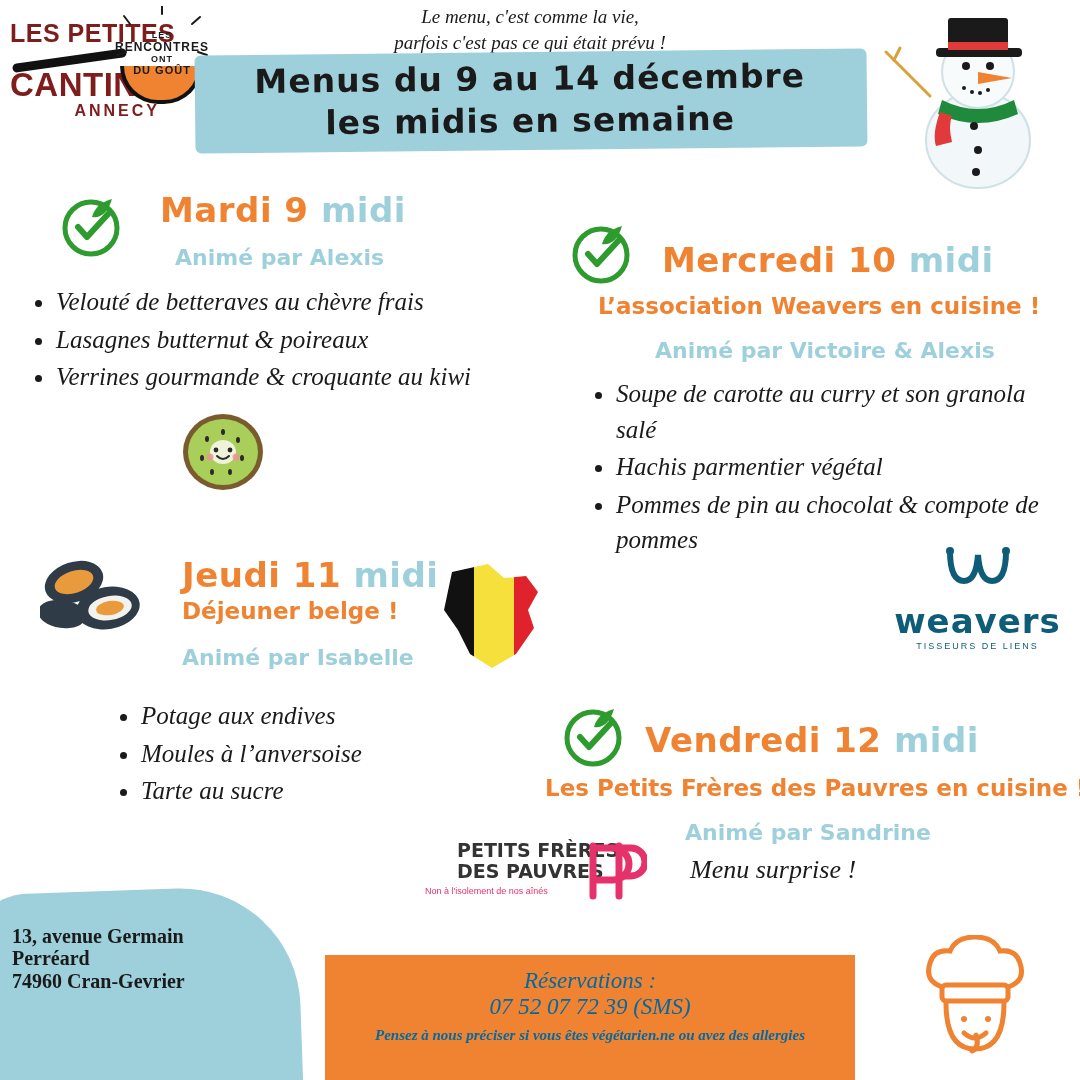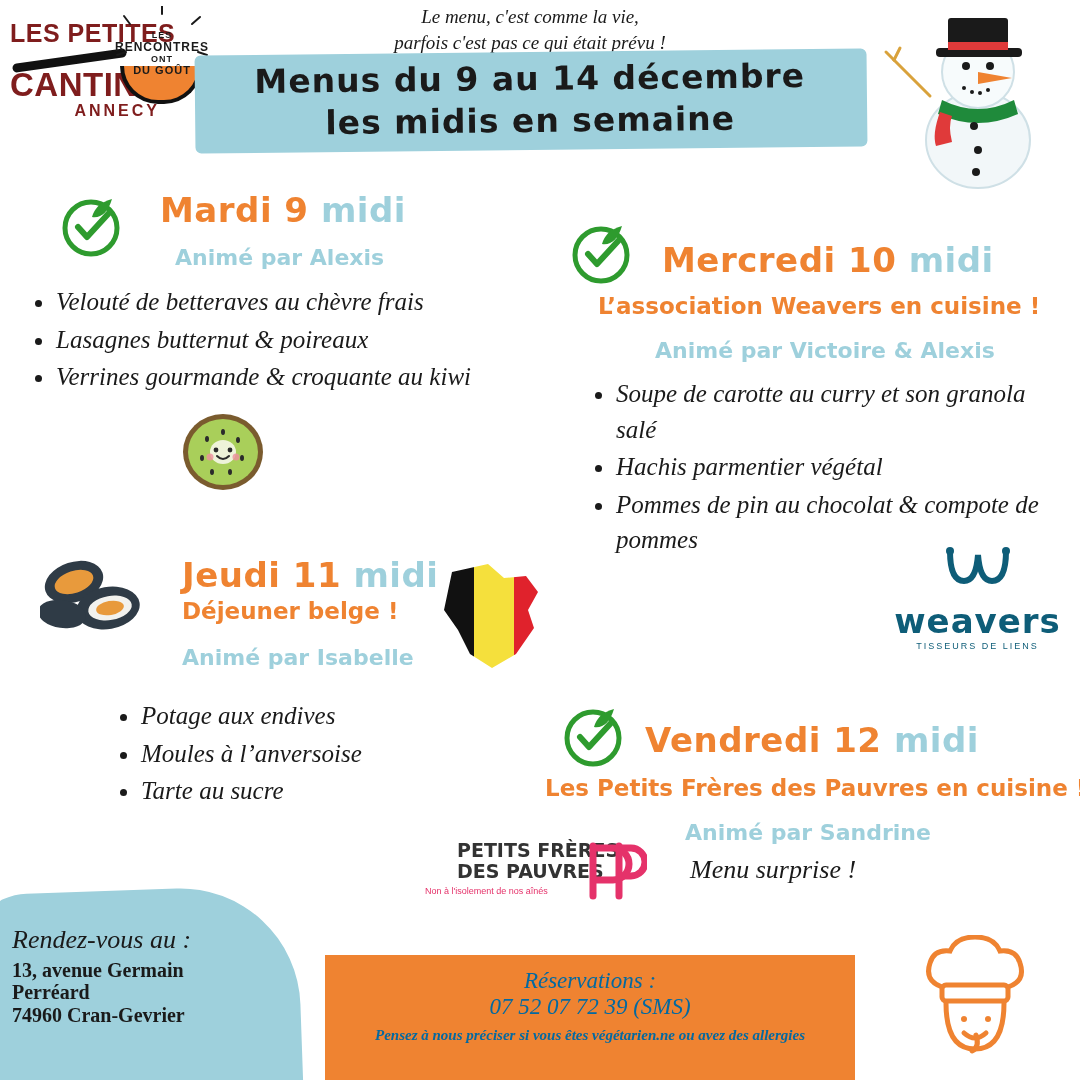--- a/index.html
+++ b/index.html
@@ -315,21 +315,20 @@
   <svg style="position:absolute;left:160px;top:2px" width="62" height="58" viewBox="0 0 62 58">
     <path d="M8 4 L8 54" stroke="#e5326a" stroke-width="7" stroke-linecap="round"></path>
     <path d="M8 6 h20 a16 16 0 0 1 0 32 h-20" fill="none" stroke="#e5326a" stroke-width="7"></path>
     <path d="M34 4 L34 54" stroke="#e5326a" stroke-width="7" stroke-linecap="round"></path>
     <path d="M34 6 h12 a14 14 0 0 1 0 28 h-12" fill="none" stroke="#e5326a" stroke-width="7"></path>
   </svg>
 </div>
 
 <div class="abs blue-blob"></div>
 <div class="abs addr">
-  <div class="line1">Rendez-vous au :</div>
   <div class="line2">13, avenue Germain</div>
   <div class="line2">Perréard</div>
   <div class="line2">74960 Cran-Gevrier</div>
 </div>
 
 <div class="abs orange-box"></div>
 <div class="abs resa">
   <div class="r1">Réservations :</div>
   <div class="r3">07 52 07 72 39 (SMS)</div>
   <div class="r4">Pensez à nous préciser si vous êtes végétarien.ne ou avez des allergies</div>

